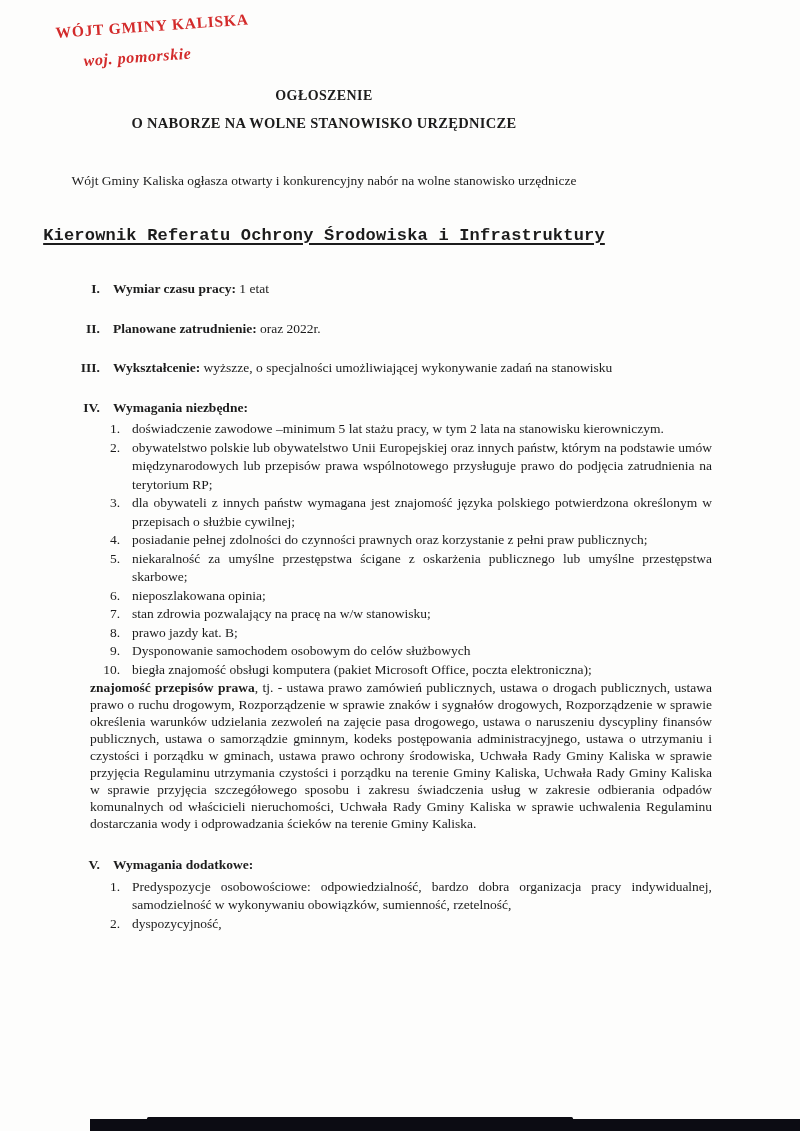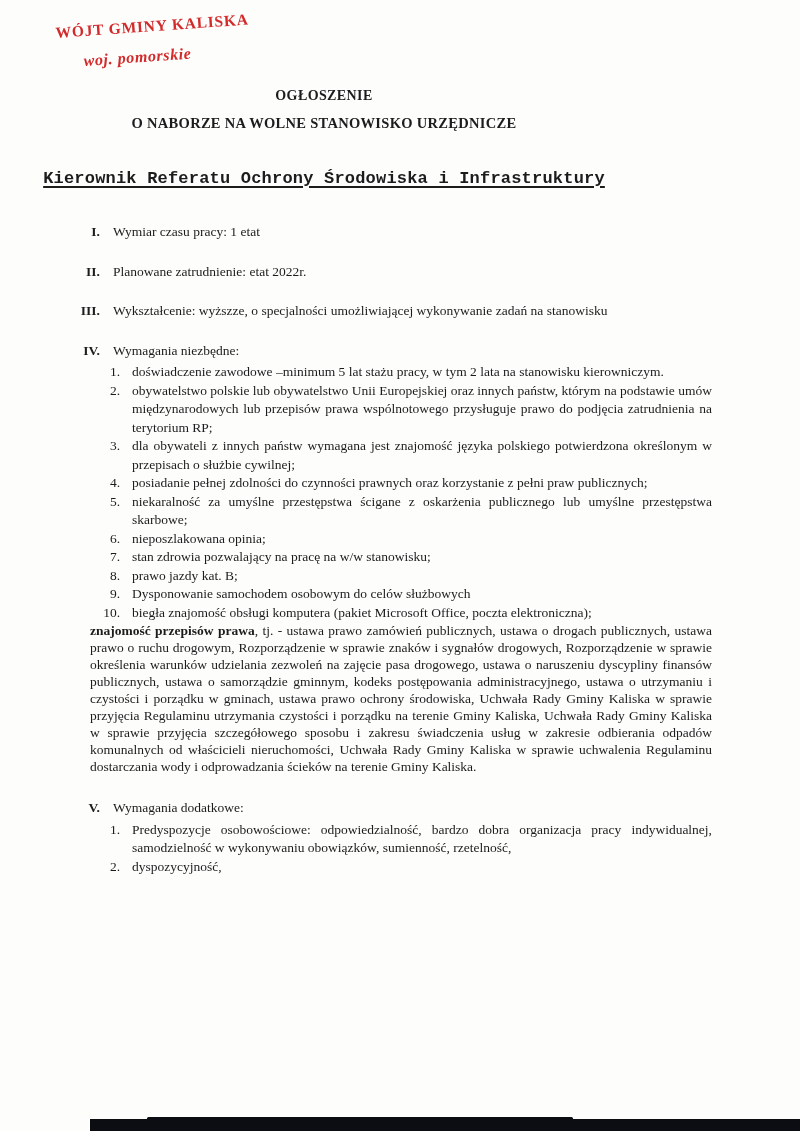--- a/index.html
+++ b/index.html
@@ -80,21 +80,21 @@
     margin-left: 58px;
     font-size: 13.5px;
     line-height: 18.5px;
   }
   .rsec .rnum {
     flex: 0 0 42px;
     text-align: right;
     font-weight: bold;
   }
   .rsec .rbody { margin-left: 13px; }
-  .rsec .rbody b { font-weight: normal; }
+  .rsec .rbody b { font-weight: bold; }
   .mt-first { margin-top: 35px; }
   .mt-sec   { margin-top: 21px; }
 
   
   .item {
     display: flex;
     margin-left: 90px;
     font-size: 13.5px;
     line-height: 18.5px;
   }
@@ -147,31 +147,32 @@
 <div class="page">
 
   <div class="stamp">
     <div class="stamp-line1">WÓJT GMINY KALISKA</div>
     <div class="stamp-line2">woj. pomorskie</div>
   </div>
 
   <div class="center-line title1">OGŁOSZENIE</div>
   <div class="center-line title2">O NABORZE NA WOLNE STANOWISKO URZĘDNICZE</div>
 
+  <div class="center-line intro1">Wójt Gminy Kaliska ogłasza otwarty i konkurencyjny nabór na wolne stanowisko urzędnicze</div>
 
   <div class="center-line position-heading">Kierownik Referatu Ochrony Środowiska i Infrastruktury</div>
 
   <div class="rsec mt-first">
     <span class="rnum">I.</span>
     <div class="rbody"><b>Wymiar czasu pracy:</b> <span>1 etat</span></div>
   </div>
 
   <div class="rsec mt-sec">
     <span class="rnum">II.</span>
-    <div class="rbody"><b>Planowane zatrudnienie:</b> <span>etat 2022r.</span></div>
+    <div class="rbody"><b>Planowane zatrudnienie:</b> <span>oraz 2022r.</span></div>
   </div>
 
   <div class="rsec mt-sec">
     <span class="rnum">III.</span>
     <div class="rbody"><b>Wykształcenie:</b> <span>wyższze, o specjalności umożliwiającej wykonywanie zadań na stanowisku</span></div>
   </div>
 
   <div class="rsec mt-sec">
     <span class="rnum">IV.</span>
     <div class="rbody"><b>Wymagania niezbędne:</b></div>

